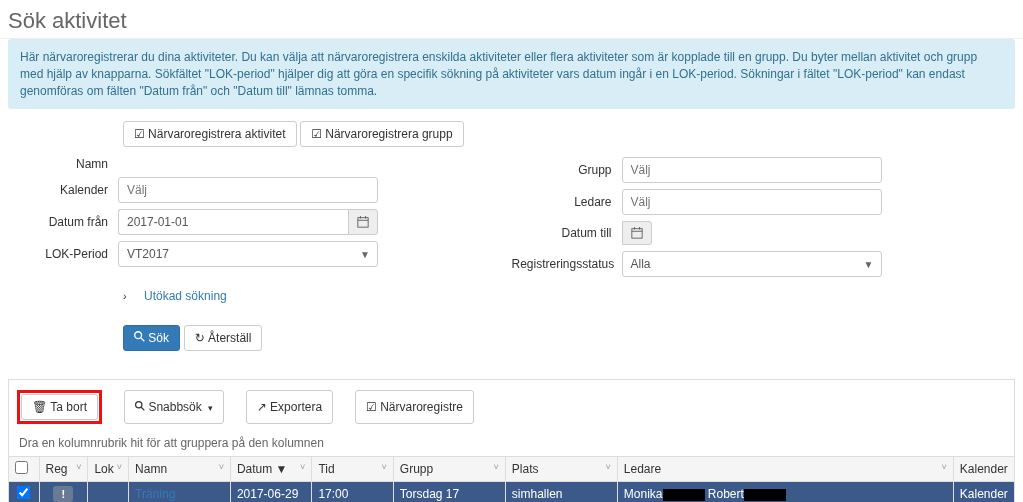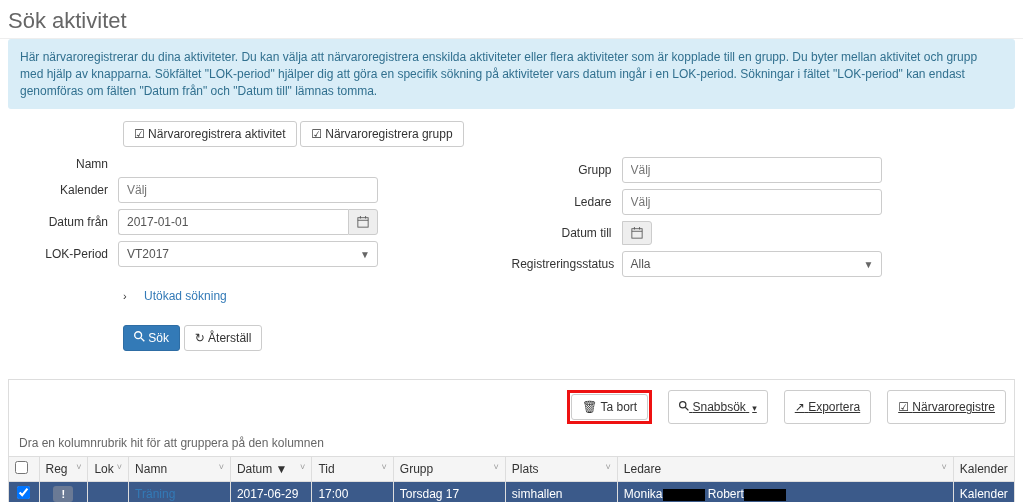--- a/index.html
+++ b/index.html
@@ -18,21 +18,21 @@
 .form-control.placeholder { color: #999; }
 .input-group { display: flex; max-width: 260px; flex: 1; }
 .input-group .form-control { border-top-right-radius: 0; border-bottom-right-radius: 0; border-right: none; }
 .input-addon { border: 1px solid #ccc; padding: 5px 8px; background: #eee; border-radius: 0 3px 3px 0; cursor: pointer; display: flex; align-items: center; }
 .select-wrap { position: relative; display: flex; max-width: 260px; flex: 1; }
 .select-wrap .form-control { padding-right: 20px; }
 .select-caret { position: absolute; right: 8px; top: 50%; transform: translateY(-50%); font-size: 10px; color: #666; pointer-events: none; }
 .expand-link { padding-left: 115px; margin-top: 6px; font-size: 12px; color: #337ab7; cursor: pointer; }
 .expand-link .chev { color: #333; margin-right: 14px; font-size: 11px; }
 .action-row { padding-left: 115px; margin-top: 22px; margin-bottom: 28px; }
-.toolbar { display: flex; justify-content: flex-end; gap: 16px; padding: 10px 8px 6px; border: 1px solid #ddd; border-bottom: none; margin: 0 8px; text-decoration: underline; }
+.toolbar { display: flex; gap: 22px; padding: 10px 8px 6px; border: 1px solid #ddd; border-bottom: none; margin: 0 8px; }
 .toolbar .btn { font-size: 12px; }
 .tb-highlight { border: 3px solid #e11; padding: 1px; display: inline-block; }
 .group-hint { font-size: 12px; color: #666; padding: 6px 10px; margin: 0 8px; border-left: 1px solid #ddd; border-right: 1px solid #ddd; }
 .grid { width: calc(100% - 16px); margin: 0 8px; border: 1px solid #ddd; border-collapse: collapse; font-size: 12px; table-layout: fixed; }
 .grid th, .grid td { border: 1px solid #ddd; padding: 4px 6px; text-align: left; overflow: hidden; white-space: nowrap; text-overflow: ellipsis; }
 .grid th { background: #f5f5f5; font-weight: normal; color: #333; position: relative; }
 .grid th .sort { float: right; font-size: 9px; color: #999; }
 .grid tr.selected td { background: #3b5a8a; color: #fff; }
 .grid tr.selected td .badge-gray { background: #6a7a95; }
 .chk { width: 13px; height: 13px; }

